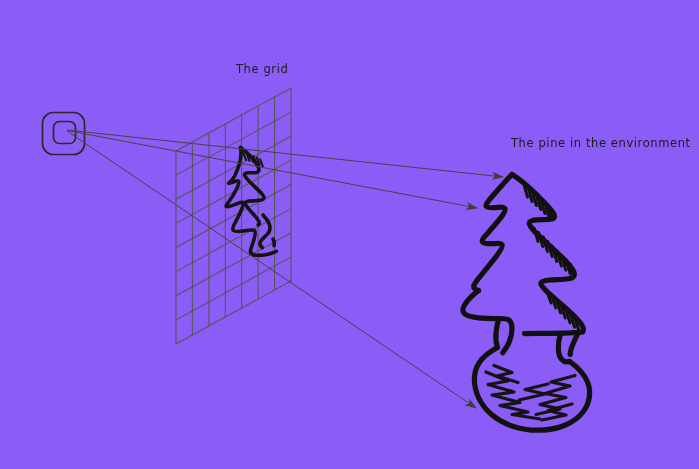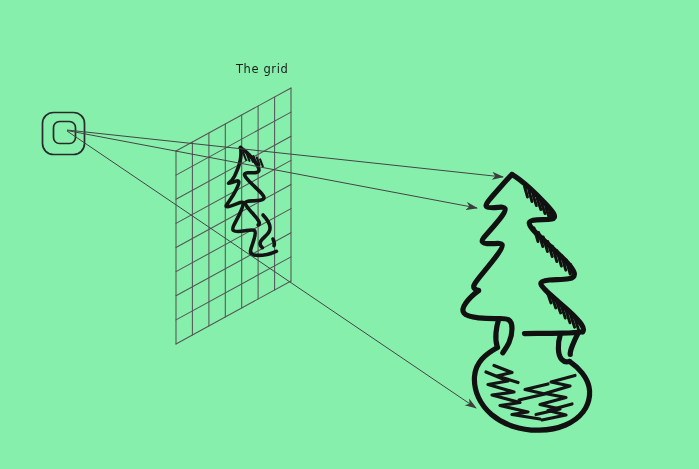--- a/index.html
+++ b/index.html
@@ -10,21 +10,21 @@
   body {
     width: 699px;
     height: 469px;
     overflow: hidden;
     font-family: "DejaVu Sans", sans-serif;
   }
   #stage {
     position: relative;
     width: 699px;
     height: 469px;
-    background: #86efac;
+    background: #8b5cf6;
   }
   #scene {
     position: absolute;
     left: 0;
     top: 0;
     width: 699px;
     height: 469px;
   }
   .label {
     position: absolute;
@@ -263,14 +263,15 @@
       <path d="M536.0,414.5 L560.0,409.0 L540.0,404.5 L566.0,397.5 L545.0,393.5
                L570.0,386.0 L551.0,382.0 L575.0,375.5"></path>
       <path d="M542.0,420.0 L566.0,415.0 L548.0,410.5 L572.0,404.0"></path>
       <path d="M519.0,400.0 L545.0,394.0 L525.0,389.5 L548.0,384.0"></path>
     </g>
 
   </svg>
 
   <div class="label" id="grid-label">The grid</div>
 
+  <div class="label" id="pine-label">The pine in the environment</div>
 
 </div>
 
 </body></html>

